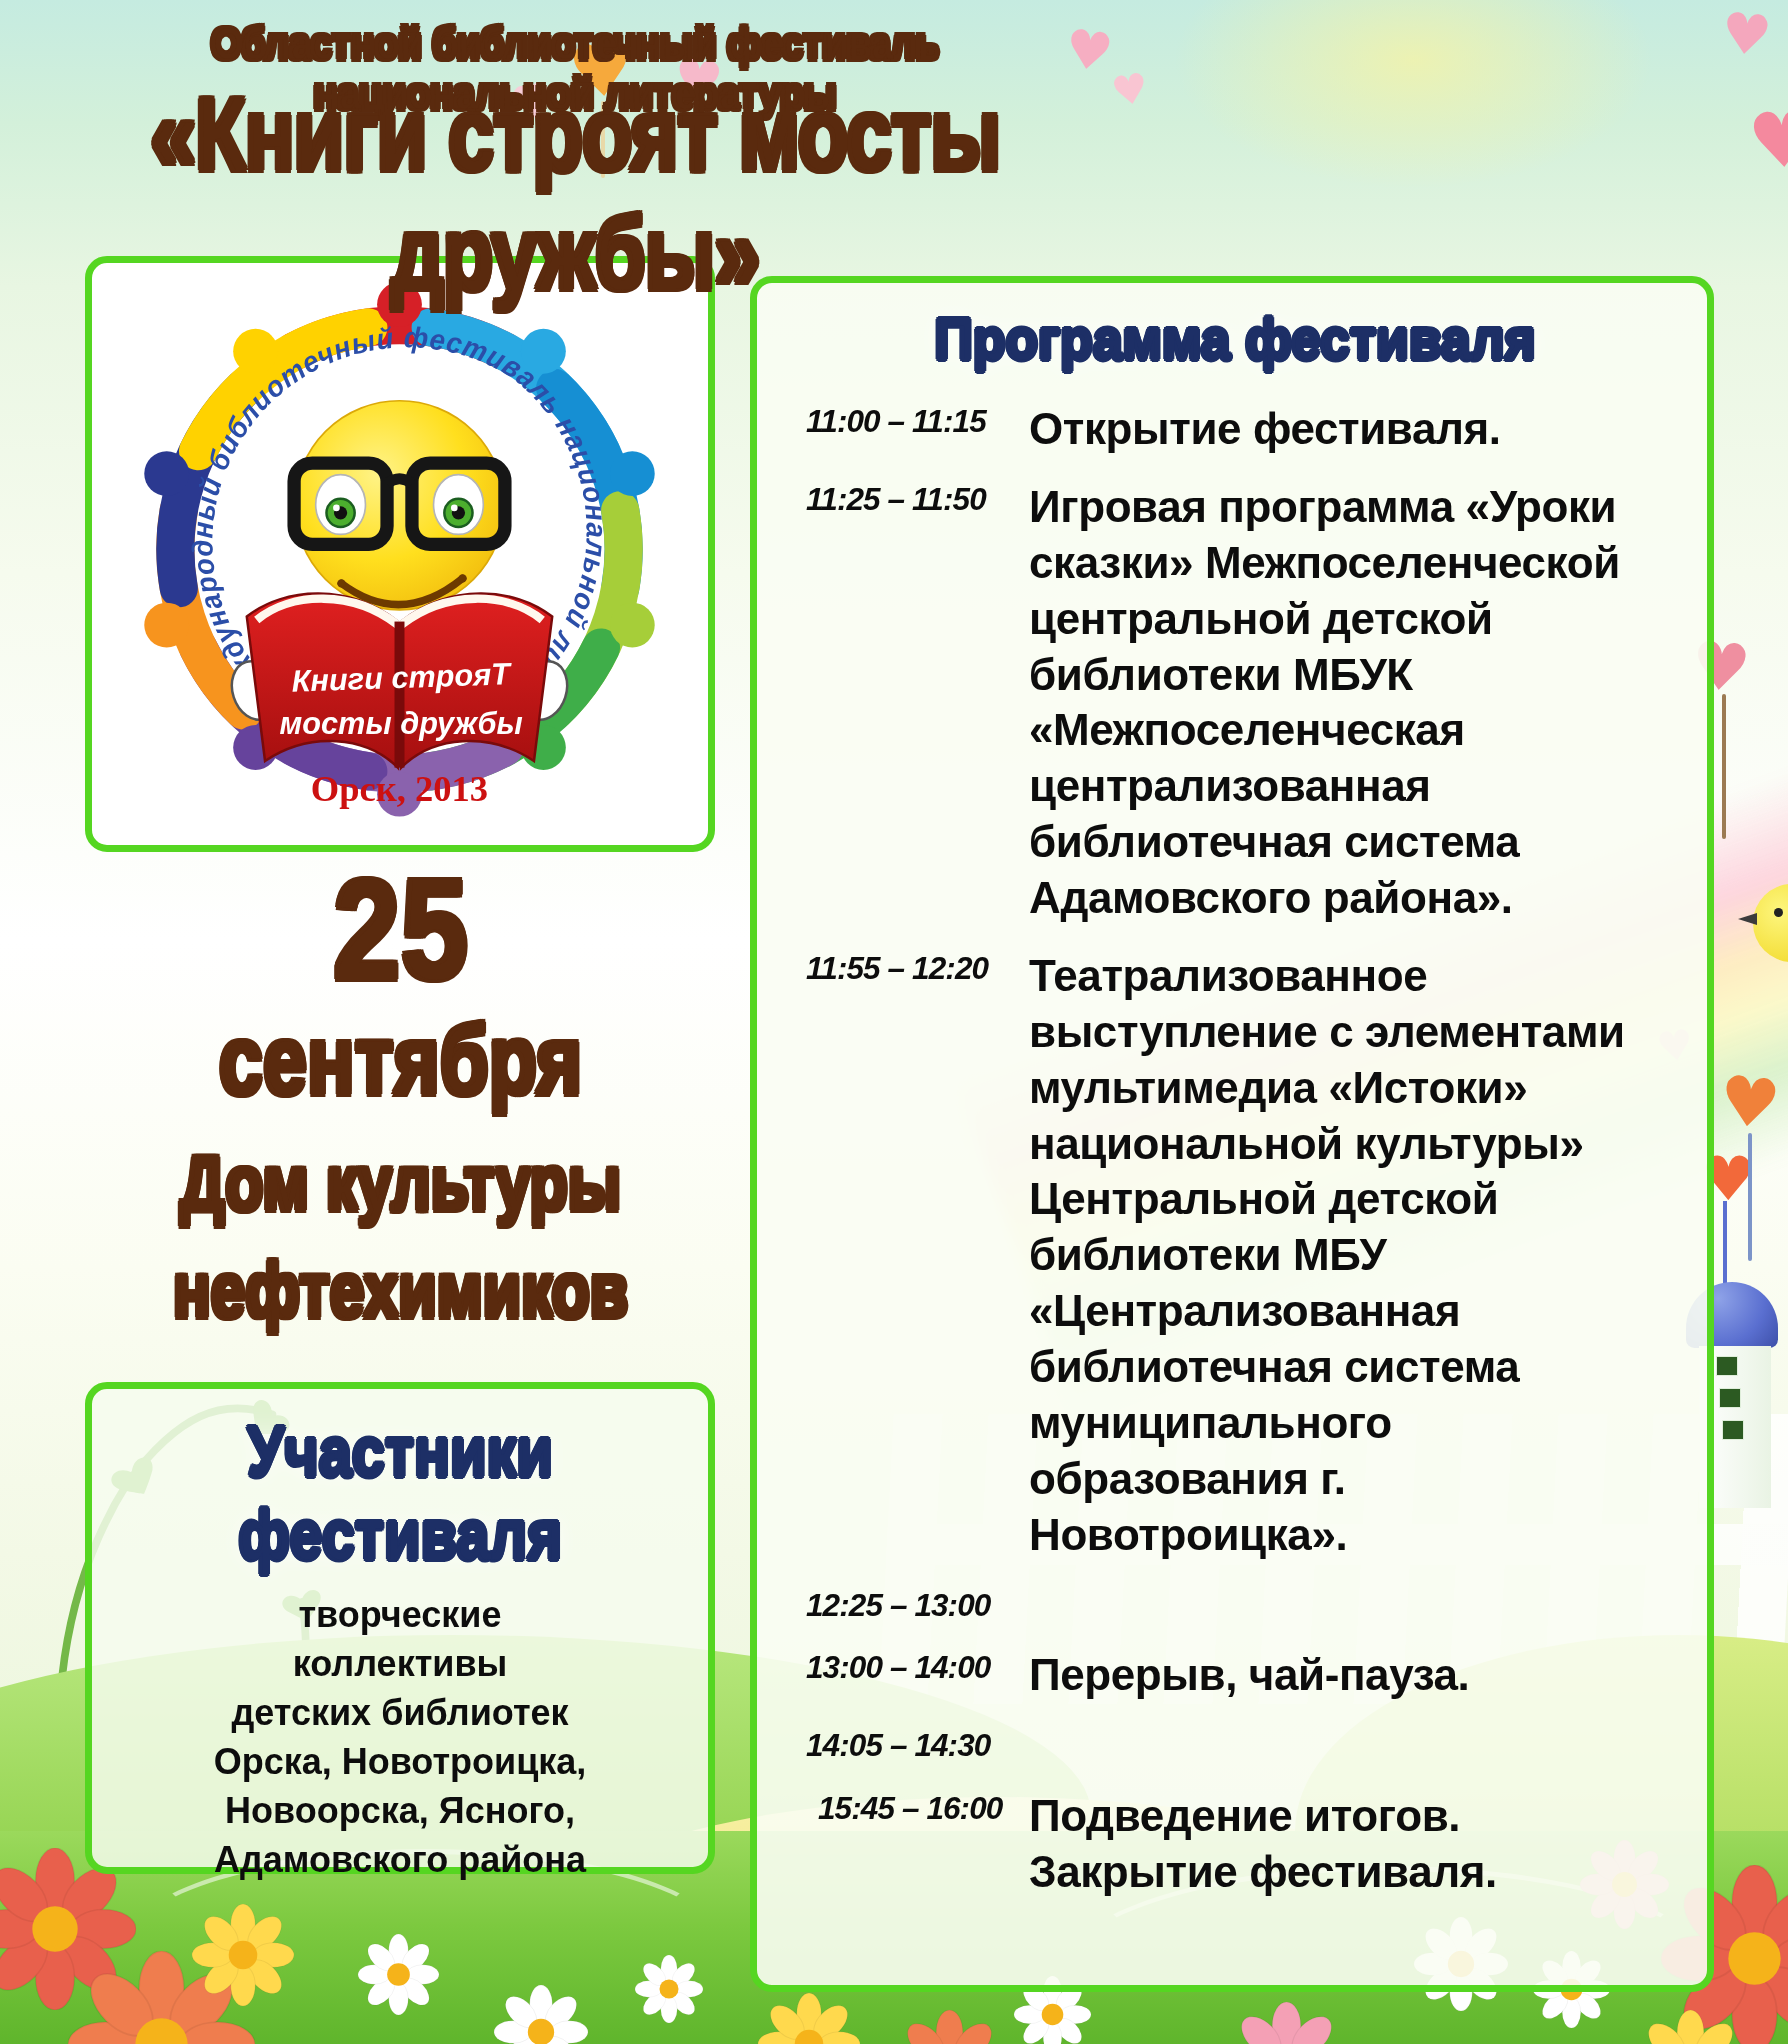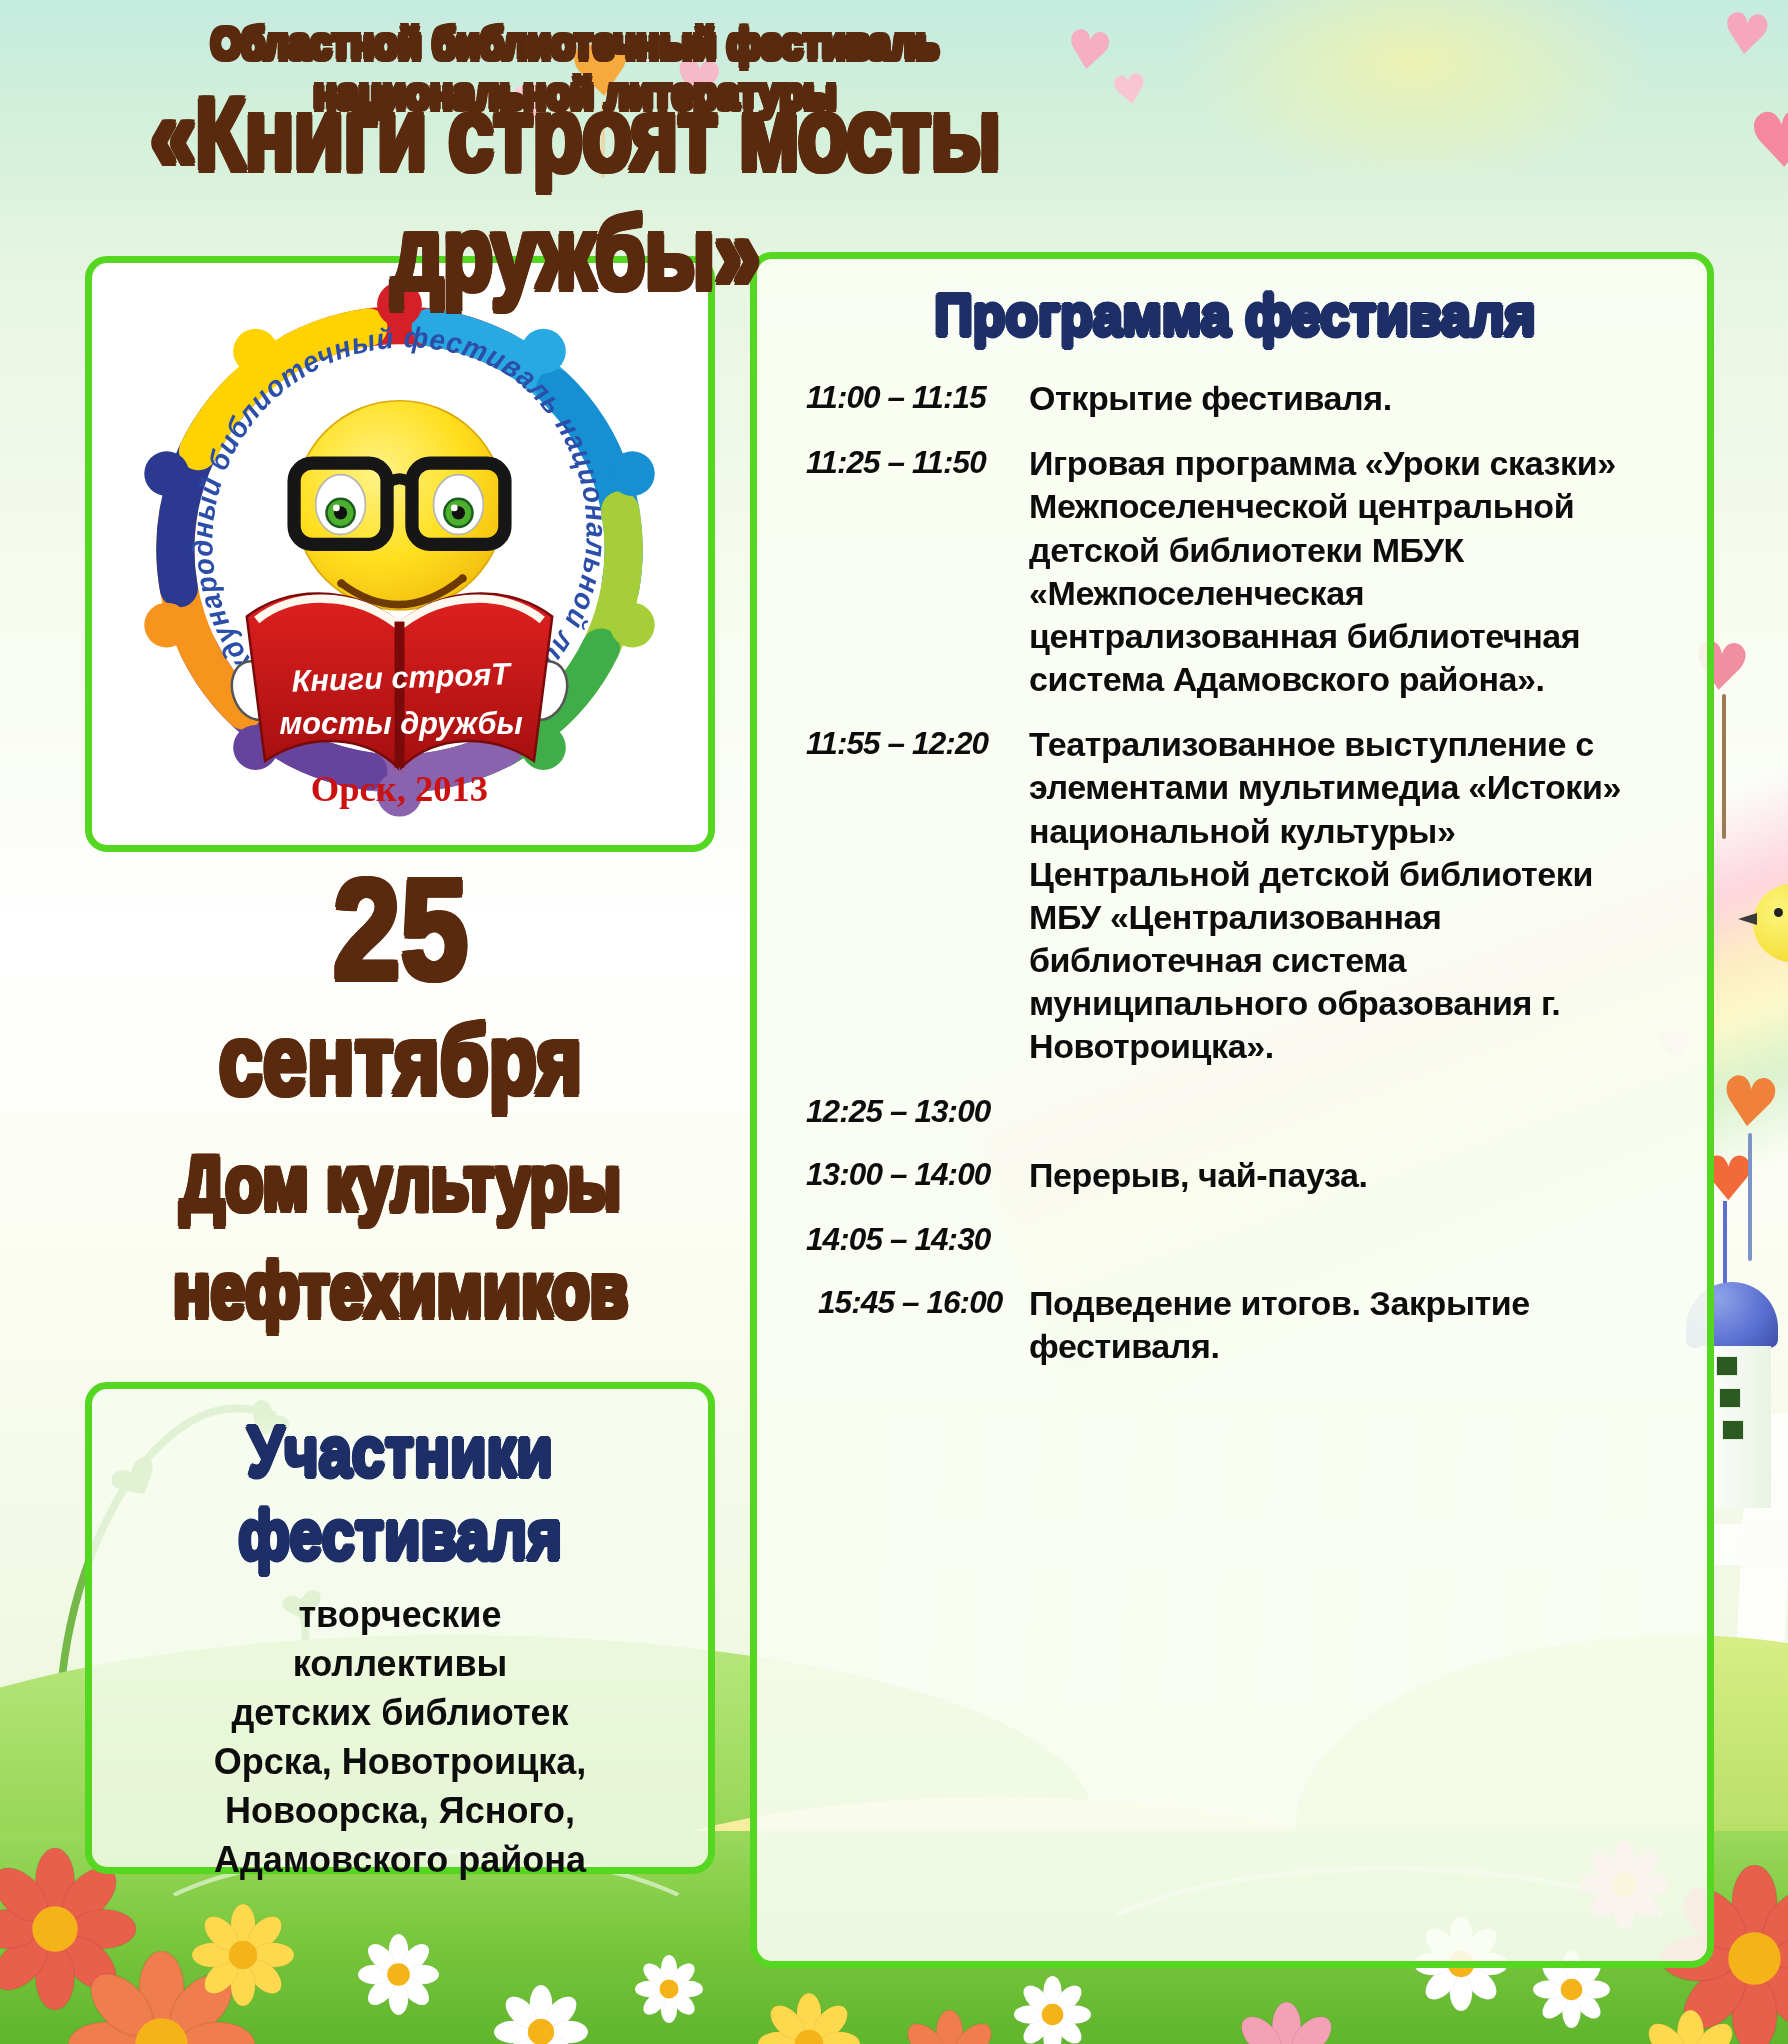--- a/index.html
+++ b/index.html
@@ -49,21 +49,21 @@
 
   .flower{position:absolute;z-index:4;}
   svg.defs{position:absolute;width:0;height:0;}
 
   .plants{position:absolute;left:0;top:852px;width:613px;height:1193px;z-index:2;}
 
   
   .panel{position:absolute;border:7.7px solid #55d621;border-radius:22px;z-index:5;}
   .logo-box{left:85px;top:256px;width:630px;height:596px;background:#ffffff;}
   .participants-box{left:85px;top:1382px;width:630px;height:492px;background:rgba(246,252,238,.84);}
-  .program-box{left:750px;top:252px;width:964px;height:1716px;background:rgba(249,253,243,.9);padding:22px 43px 0 49px;overflow:hidden;}
+  .program-box{left:750px;top:276px;width:964px;height:1716px;background:rgba(249,253,243,.9);padding:22px 43px 0 49px;overflow:hidden;}
 
   
   .t-outline-brown{text-shadow:3.4px 0 0 #5a2a0e,-3.4px 0 0 #5a2a0e,0 3.4px 0 #5a2a0e,0 -3.4px 0 #5a2a0e,2.6px 2.6px 0 #5a2a0e,-2.6px 2.6px 0 #5a2a0e,2.6px -2.6px 0 #5a2a0e,-2.6px -2.6px 0 #5a2a0e;}
   .grad-orange{background:linear-gradient(180deg,#ffd95a 8%,#faa61e 55%,#ef7f00 95%);-webkit-background-clip:text;background-clip:text;color:transparent;}
   .grad-yellow{background:linear-gradient(180deg,#fff34a 12%,#f8e800 50%,#b9b511 95%);-webkit-background-clip:text;background-clip:text;color:transparent;}
   .grad-blue{background:linear-gradient(180deg,#8da5e8 5%,#4a6cc8 55%,#2c4aa8 95%);-webkit-background-clip:text;background-clip:text;color:transparent;}
   .t-outline-navy{text-shadow:2.6px 0 0 #1d2f66,-2.6px 0 0 #1d2f66,0 2.6px 0 #1d2f66,0 -2.6px 0 #1d2f66,1.7px 1.7px 0 #1d2f66,-1.7px 1.7px 0 #1d2f66,1.7px -1.7px 0 #1d2f66,-1.7px -1.7px 0 #1d2f66,0 0 22px rgba(255,255,255,.95);}
 
   .title1{position:absolute;left:0;top:19px;width:1150px;text-align:center;z-index:6;
     font-size:44px;font-weight:bold;letter-spacing:0;transform:scaleX(.88);}
@@ -79,21 +79,21 @@
   .venue2{position:absolute;left:0;top:1245px;width:801px;text-align:center;z-index:6;
     font-size:78px;font-weight:bold;transform:scaleX(.8);}
 
   .p-title{width:100%;text-align:center;font-size:70px;font-weight:bold;line-height:1.18;
     transform:scaleX(.85);margin-top:22px;}
   .p-body{width:100%;text-align:center;font-size:36px;font-weight:bold;color:#0d0d0d;line-height:1.36;margin-top:15.3px;}
 
   .program-title{width:100%;text-align:center;font-size:58px;font-weight:bold;transform:scaleX(.92);margin-bottom:29px;}
   .prog-row{display:flex;align-items:flex-start;margin-bottom:22px;}
   .prog-time{flex:0 0 223px;font-size:31.5px;font-weight:bold;font-style:italic;color:#0d0d0d;line-height:1.3;letter-spacing:-0.9px;white-space:nowrap;}
-  .prog-text{flex:1;font-size:34px;font-weight:bold;color:#0d0d0d;line-height:1.27;letter-spacing:-0.4px;}
+  .prog-text{flex:1;font-size:44px;font-weight:bold;color:#0d0d0d;line-height:1.27;letter-spacing:-0.4px;}
 </style>
 </head>
 <body>
 
 <svg class="defs" data-name="svg-defs">
   <defs>
     <g id="daisy">
       <g fill="currentColor" stroke="rgba(0,0,0,.06)" stroke-width="1">
         <ellipse cx="50" cy="20" rx="12" ry="20"></ellipse>
         <ellipse cx="50" cy="20" rx="12" ry="20" transform="rotate(45 50 50)"></ellipse>

